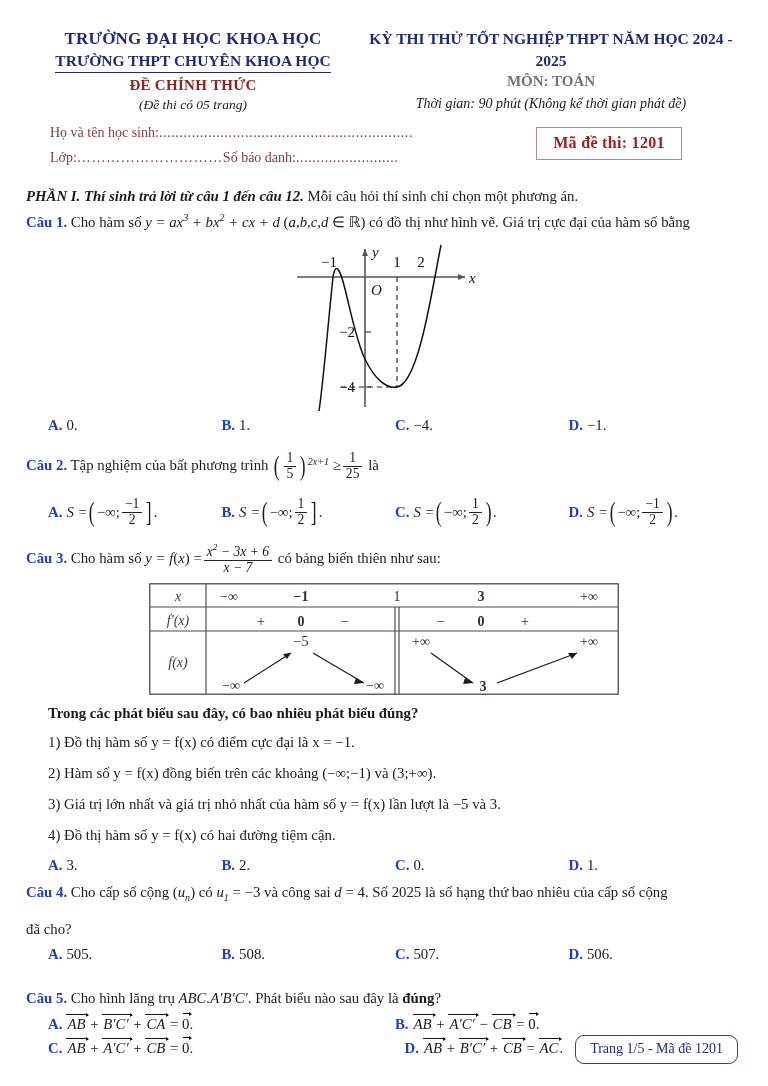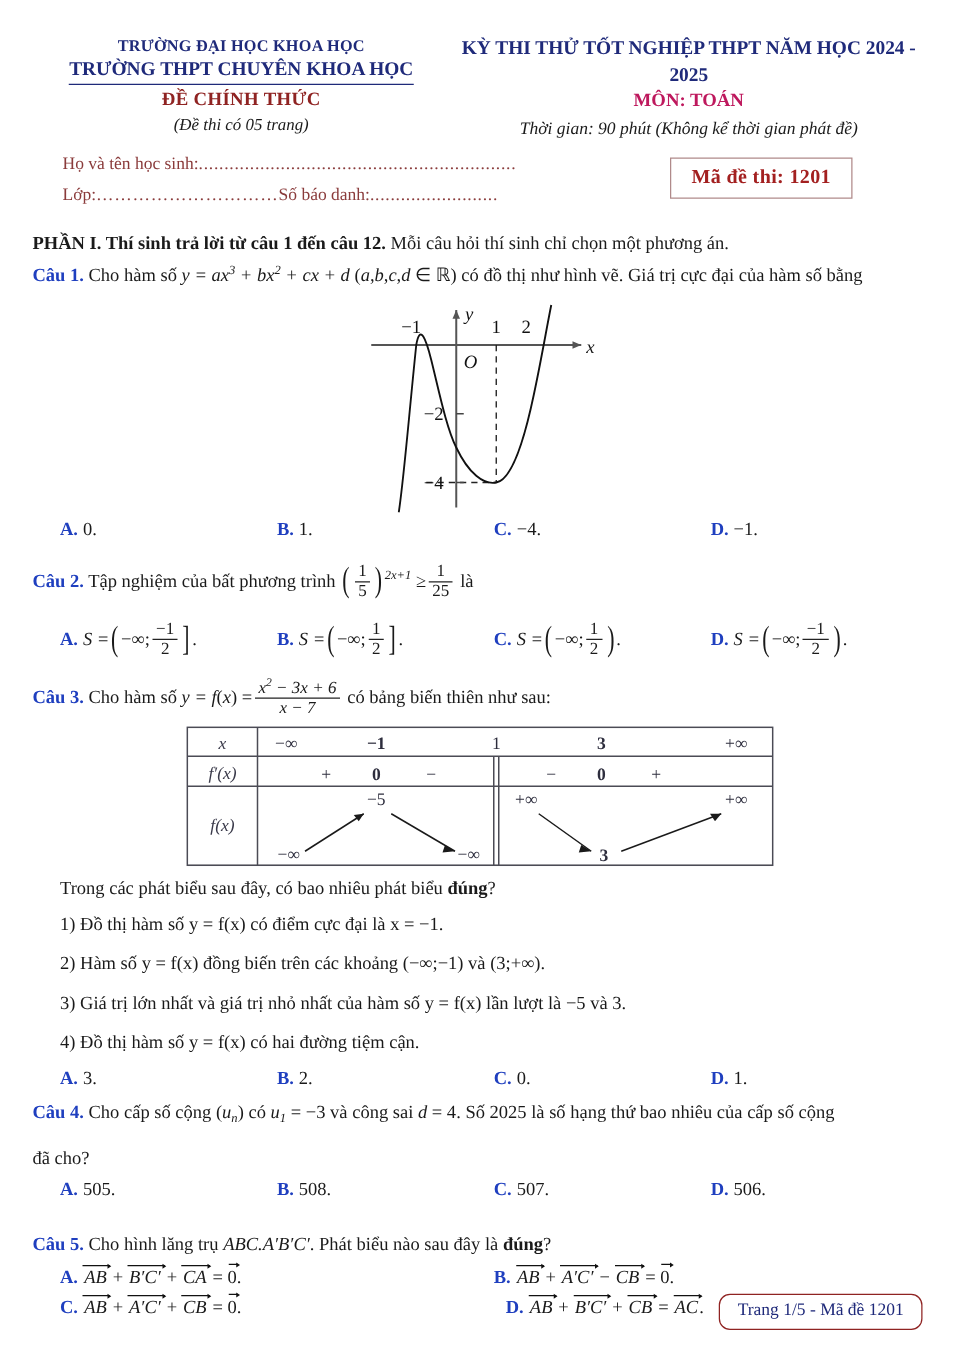--- a/index.html
+++ b/index.html
@@ -31,21 +31,21 @@
     width: 330px;
     text-align: center;
   }
   .hdr-right {
     flex: 1;
     text-align: center;
     padding-left: 4px;
   }
   .school1 {
     font-weight: bold;
-    font-size: 13px;
+    font-size: 17px;
     color: #1f2a7a;
     letter-spacing: .2px;
     line-height: 1.35;
   }
   .school2 {
     font-weight: bold;
     font-size: 15.5px;
     color: #1f2a7a;
     border-bottom: 1.6px solid #1f2a7a;
     display: inline-block;
@@ -67,21 +67,21 @@
   }
   .exam-title {
     font-weight: bold;
     font-size: 15.5px;
     color: #1f2a7a;
     line-height: 1.4;
   }
   .subject {
     font-weight: bold;
     font-size: 15px;
-    color: #be185d;
+    color: #737373;
     margin-top: 2px;
   }
   .duration {
     font-style: italic;
     font-size: 14px;
     margin-top: 6px;
   }
 
   
   .inforow {
@@ -113,21 +113,21 @@
     letter-spacing: .3px;
   }
 
   
   .content { padding: 10px 26px 0 26px; }
   .part-head {
     font-size: 14.8px;
     margin-top: 8px;
     margin-bottom: 2px;
   }
-  .part-head b { font-weight: bold; }
+  .part-head b { font-weight: bold; font-style: italic; }
   .q {
     font-size: 14.8px;
     line-height: 1.5;
     margin-top: 5px;
   }
   .qlabel {
     font-weight: bold;
     color: #1f3fbf;
   }
 
@@ -175,20 +175,21 @@
   .stmt {
     font-size: 14.8px;
     padding-left: 22px;
     margin-top: 9px;
     line-height: 1.5;
   }
   .intro-line {
     font-size: 14.8px;
     padding-left: 22px;
     margin-top: 10px;
+    font-weight: bold;
   }
 
   
   .vec { position: relative; display: inline-block; font-style: italic; padding: 0 1px;}
   .vec::after {
     content: "";
     position: absolute;
     left: 0; right: -2px;
     top: -2px;
     height: 5px;

